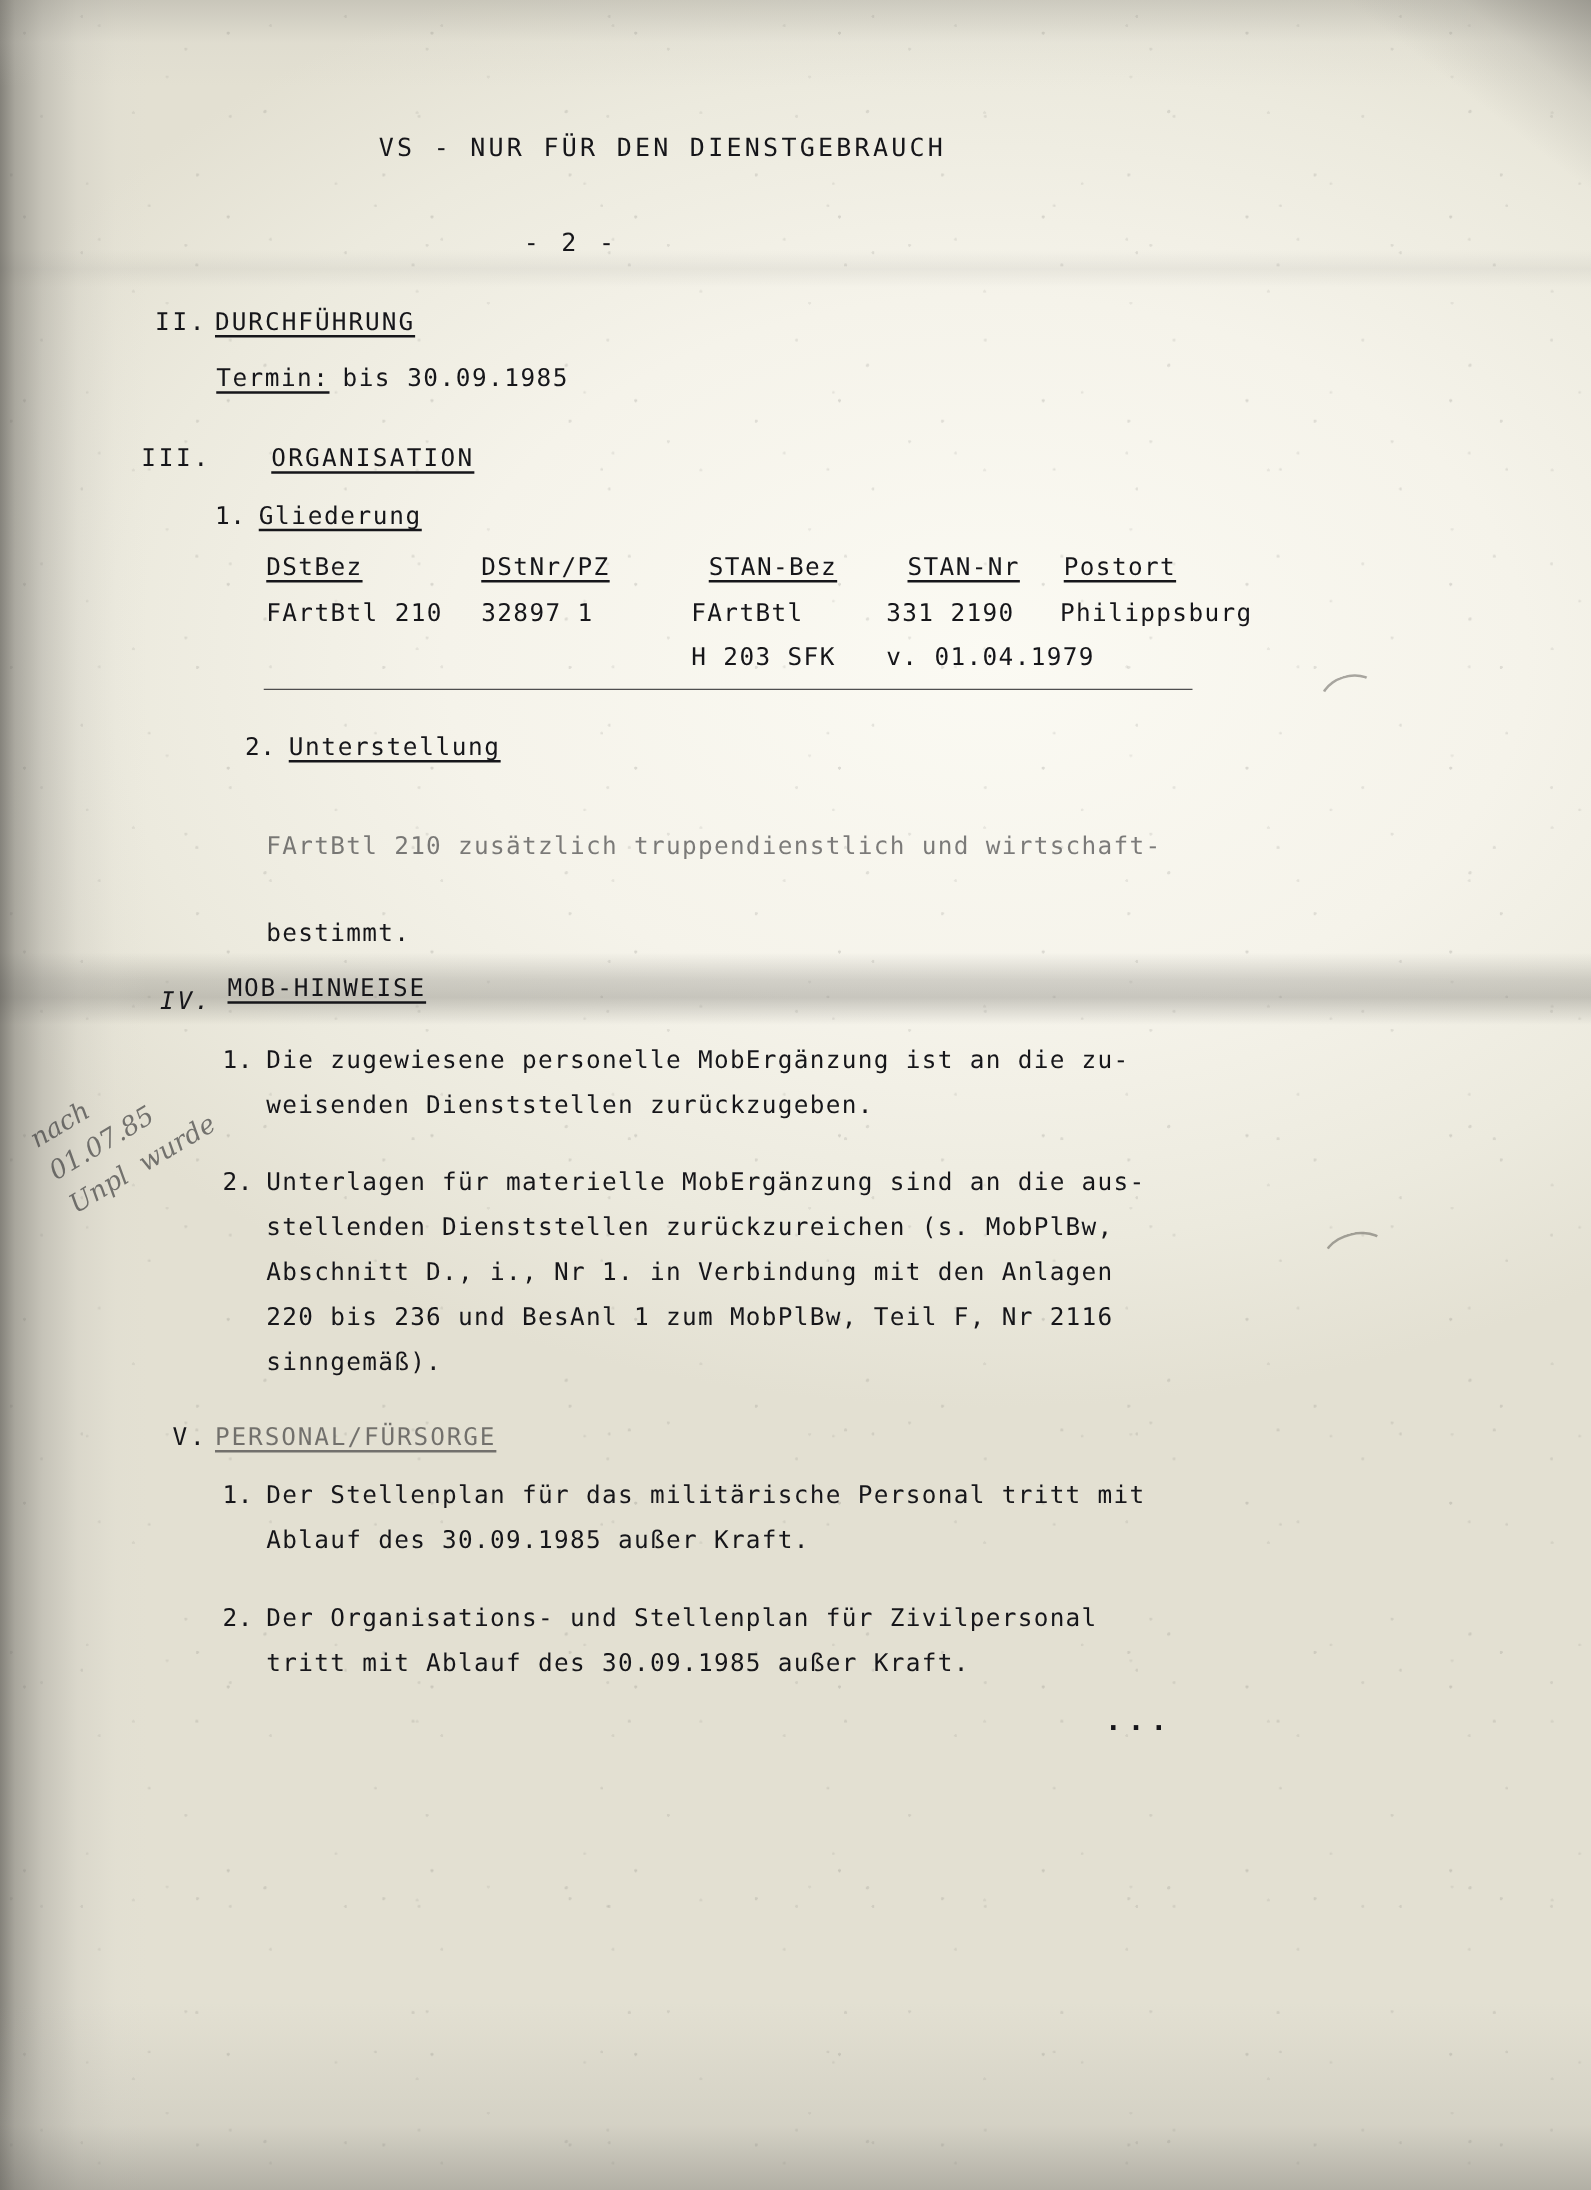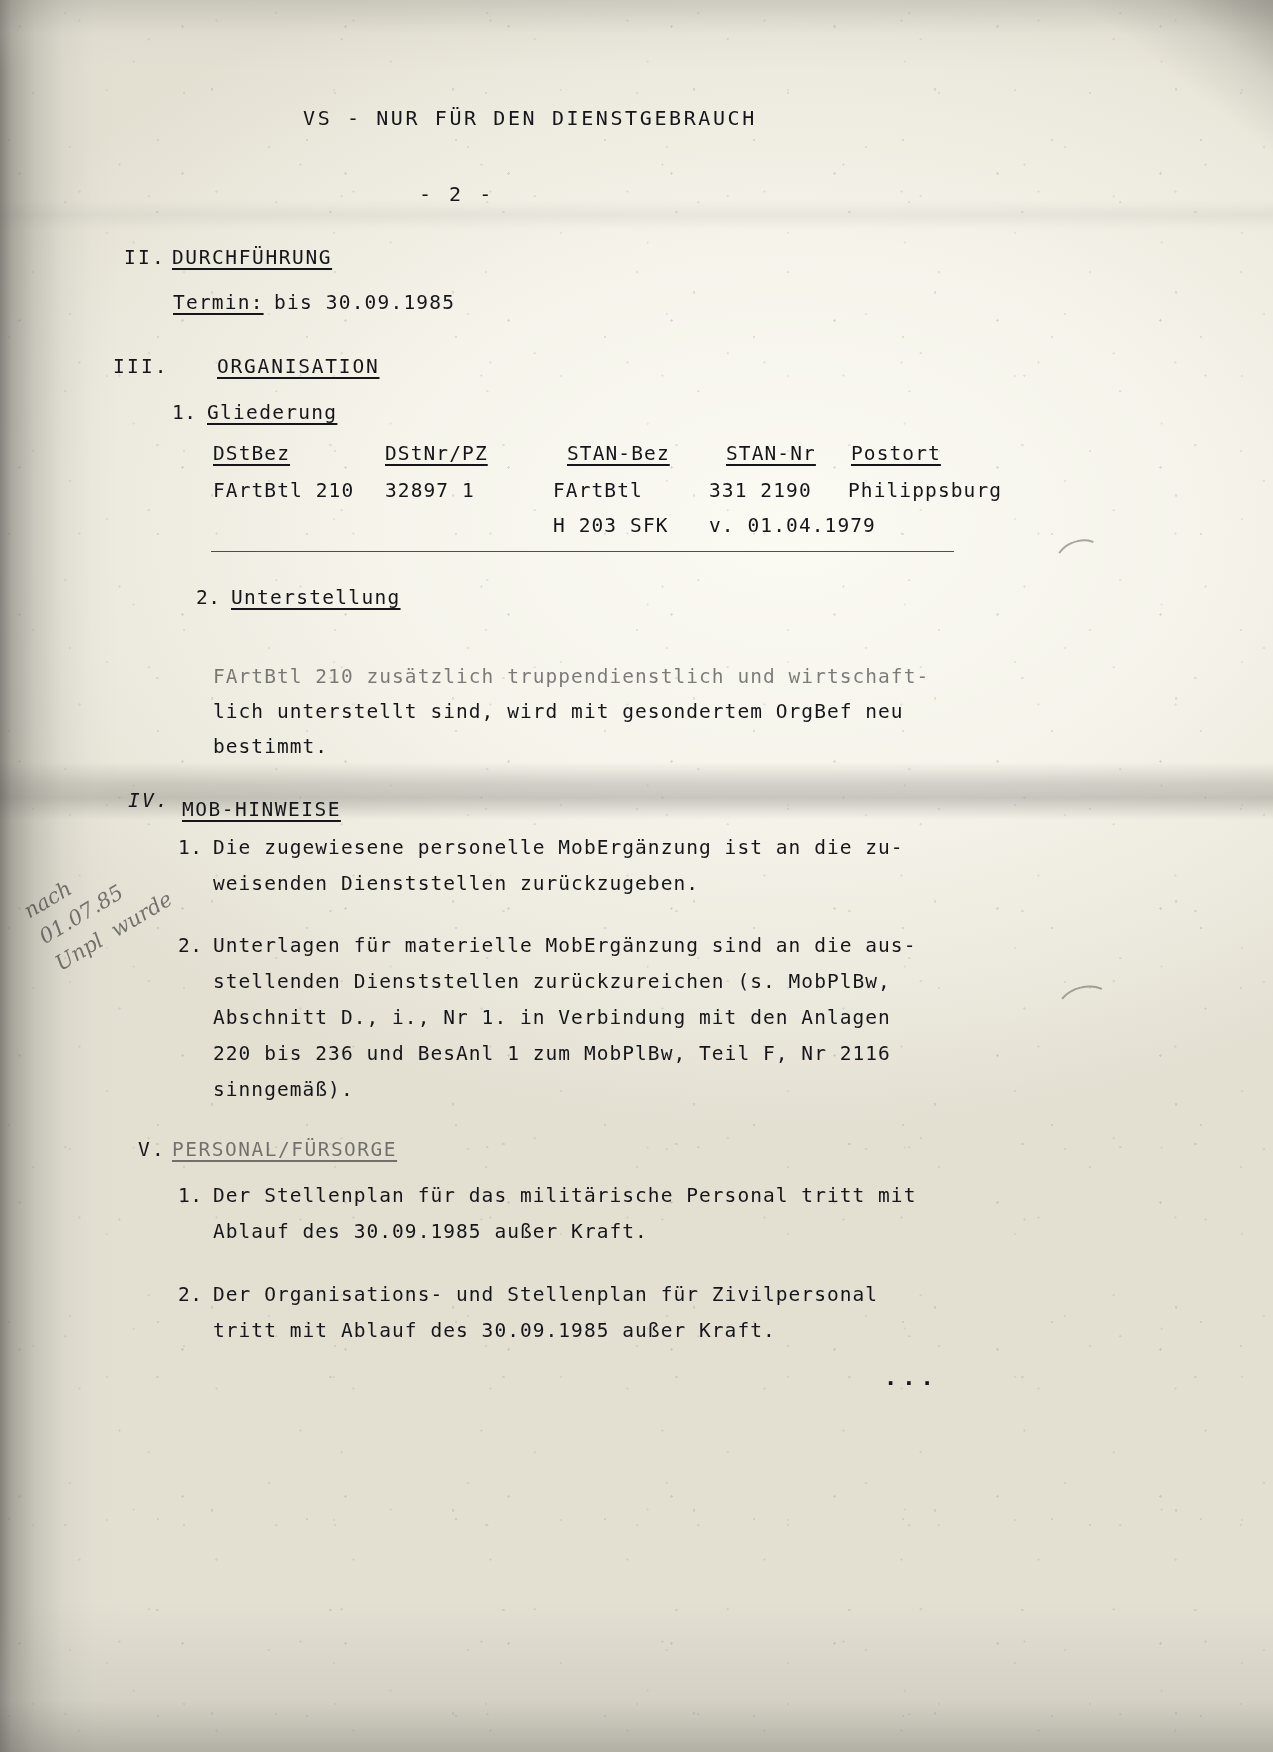--- a/index.html
+++ b/index.html
@@ -169,25 +169,24 @@
 
   <div class="ln" style="left:553px;top:516px;letter-spacing:1.1px;">H 203 SFK</div>
   <div class="ln" style="left:709px;top:516px;letter-spacing:1.1px;">v. 01.04.1979</div>
 
   <hr class="rule" style="left:211px;top:551px;width:743px;">
 
   <div class="ln" style="left:196px;top:588px;">2.</div>
   <div class="ln u" style="left:231px;top:588px;letter-spacing:1.3px;">Unterstellung</div>
 
   <div class="ln faint" style="left:213px;top:667px;letter-spacing:1.05px;">FArtBtl 210 zusätzlich truppendienstlich und wirtschaft-</div>
-  <div class="ln" style="left:213px;top:702px;letter-spacing:1.05px;">lich unterstellt sind, wird mit gesondertem OrgBef neu</div>
   <div class="ln" style="left:213px;top:737px;letter-spacing:1.05px;">bestimmt.</div>
 
   <div class="ln" style="left:128px;top:791px;letter-spacing:2.2px;font-style:italic;">IV.</div>
-  <div class="ln u" style="left:172px;top:800px;letter-spacing:1.5px;padding-left:10px;">MOB-HINWEISE</div>
+  <div class="ln u" style="left:172px;top:781px;letter-spacing:1.5px;padding-left:10px;">MOB-HINWEISE</div>
 
   <div class="ln" style="left:178px;top:838px;">1.</div>
   <div class="ln" style="left:213px;top:838px;letter-spacing:1.05px;">Die zugewiesene personelle MobErgänzung ist an die zu-</div>
   <div class="ln" style="left:213px;top:874px;letter-spacing:1.05px;">weisenden Dienststellen zurückzugeben.</div>
 
   <div class="ln" style="left:178px;top:936px;">2.</div>
   <div class="ln" style="left:213px;top:936px;letter-spacing:1.05px;">Unterlagen für materielle MobErgänzung sind an die aus-</div>
   <div class="ln" style="left:213px;top:972px;letter-spacing:1.05px;">stellenden Dienststellen zurückzureichen (s. MobPlBw,</div>
   <div class="ln" style="left:213px;top:1008px;letter-spacing:1.05px;">Abschnitt D., i., Nr 1. in Verbindung mit den Anlagen</div>
   <div class="ln" style="left:213px;top:1044px;letter-spacing:1.05px;">220 bis 236 und BesAnl 1 zum MobPlBw, Teil F, Nr 2116</div>

